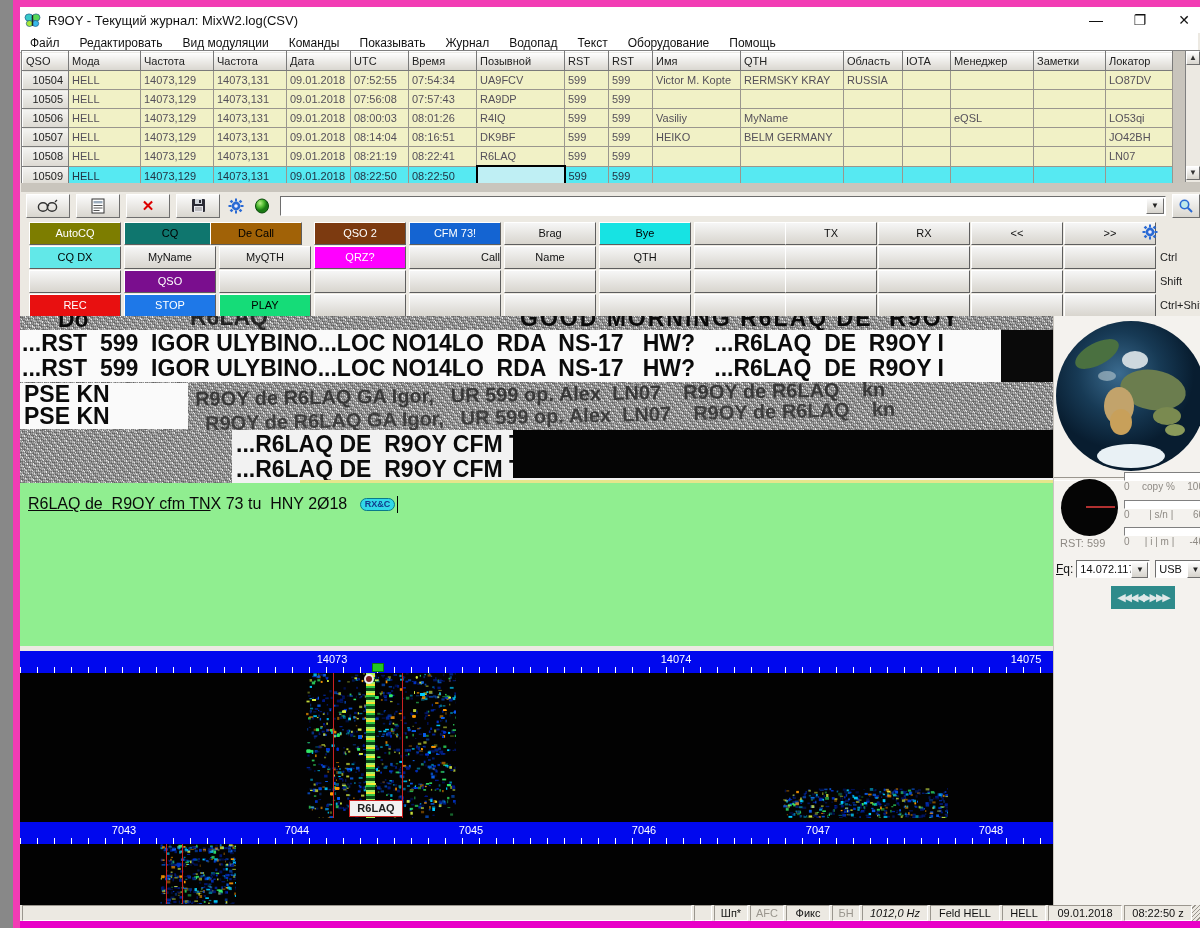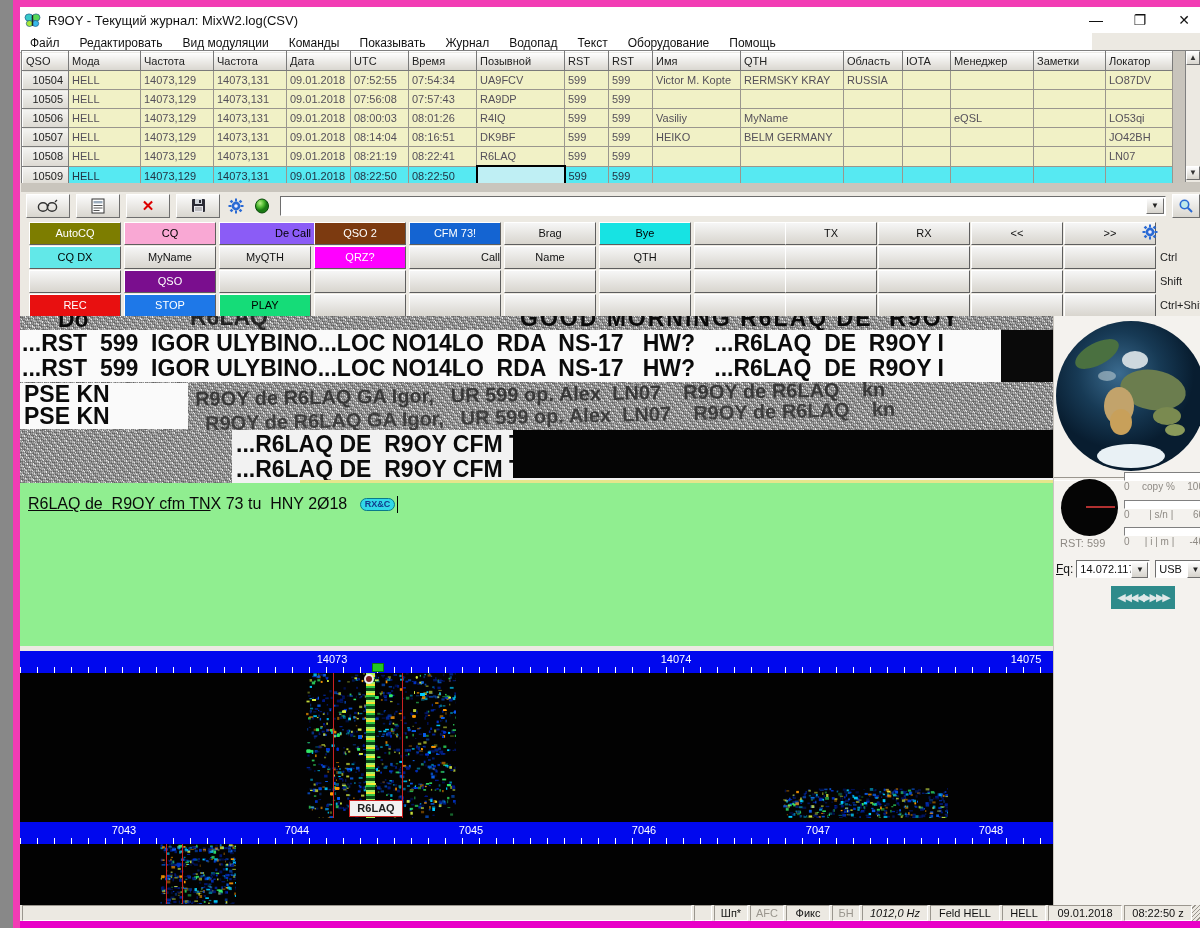--- a/index.html
+++ b/index.html
@@ -9,21 +9,21 @@
   .frame{position:absolute;background:#F23CB4;z-index:60;}
   #f-top{left:0;top:0;width:1200px;height:7px;}
   #f-bottom{left:0;top:921px;width:1200px;height:7px;background:#E800C8;}
   #f-left{left:0;top:0;width:7px;height:928px;}
   #f-right{left:1193px;top:0;width:7px;height:928px;}
 
   
   #titlebar{position:absolute;left:7px;top:7px;width:1186px;height:26px;background:#fff;display:flex;align-items:center;}
   #titlebar .title{font-size:13px;color:#111;margin-left:6px;}
   .winctl{width:44px;text-align:center;font-size:14px;color:#111;cursor:default;}
-  #menubar{position:absolute;left:7px;top:33px;width:1072px;height:19px;background:#fff;display:flex;align-items:center;border-bottom:1px solid #b8b4ac;}
+  #menubar{position:absolute;left:7px;top:33px;width:1178px;height:19px;background:#fff;display:flex;align-items:center;border-bottom:1px solid #b8b4ac;}
   #menubar .mi{font-size:12px;color:#111;padding:0 10px;}
 
   
   #logwrap{position:absolute;left:8px;top:50px;width:1178px;height:133px;background:#C8C4BC;border:1px solid #808080;}
   table.log{border-collapse:collapse;table-layout:fixed;font-size:11px;}
   table.log td,table.log th{border:1px solid #9a968e;overflow:hidden;white-space:nowrap;padding:0 3px;height:18px;text-align:left;font-weight:normal;}
   .h3d{background:linear-gradient(#ffffff,#d9d6cf);border:1px solid;border-color:#fff #7a7a7a #7a7a7a #fff !important;color:#222;}
   .rowyellow td{background:#F1F1C6;color:#55505a;}
   .rowcyan td{background:#56E9F2;color:#234;}
   .rowyellow td.numcell,.rowcyan td.numcell{background:linear-gradient(#f4f4f2,#dcd9d2);border:1px solid;border-color:#fff #7a7a7a #7a7a7a #fff;color:#222;text-align:right;padding-right:5px;}
@@ -361,22 +361,22 @@
     <div id="magbtn">
       <svg width="16" height="16" viewBox="0 0 16 16">
         <circle cx="6.5" cy="6.5" r="4.2" fill="#bfe8ea" stroke="#2a6ad4" stroke-width="1.6"></circle>
         <line x1="9.8" y1="9.8" x2="14" y2="14" stroke="#2a6ad4" stroke-width="2"></line>
       </svg>
     </div>
   </div>
 
   <div id="macrosec">
       <div class="mbtn" style="left: 9px; top: 3px; width: 90px; background: rgb(125, 125, 0); color: rgb(255, 255, 255);">AutoCQ</div>
-      <div class="mbtn" style="left: 104px; top: 3px; width: 90px; background: #f9a8d4; color: rgb(0, 0, 0);">CQ</div>
-      <div class="mbtn" style="left: 199px; top: 3px; width: 90px; background: #8b5cf6; color: rgb(0, 0, 0); padding-left: 28px;">De Call</div>
+      <div class="mbtn" style="left: 104px; top: 3px; width: 90px; background: #0f766e; color: rgb(0, 0, 0);">CQ</div>
+      <div class="mbtn" style="left: 190px; top: 3px; width: 90px; background: #a16207; color: rgb(0, 0, 0);">De Call</div>
       <div class="mbtn" style="left: 294px; top: 3px; width: 90px; background: rgb(124, 58, 16); color: rgb(255, 255, 255);">QSO 2</div>
       <div class="mbtn" style="left: 389px; top: 3px; width: 90px; background: rgb(20, 100, 210); color: rgb(255, 255, 255);">CFM 73!</div>
       <div class="mbtn" style="left: 484px; top: 3px; width: 90px;">Brag</div>
       <div class="mbtn" style="left: 579px; top: 3px; width: 90px; background: rgb(23, 227, 227); color: rgb(0, 0, 0);">Bye</div>
       <div class="mbtn" style="left: 674px; top: 3px; width: 90px;"></div>
       <div class="mbtn" style="left: 765px; top: 3px; width: 90px;">TX</div>
       <div class="mbtn" style="left: 858px; top: 3px; width: 90px;">RX</div>
       <div class="mbtn" style="left: 951px; top: 3px; width: 90px;">&lt;&lt;</div>
       <div class="mbtn" style="left: 1044px; top: 3px; width: 90px;">&gt;&gt;</div>
       <div class="sidelabel" style="left: 1140px; top: 8px;"></div>

